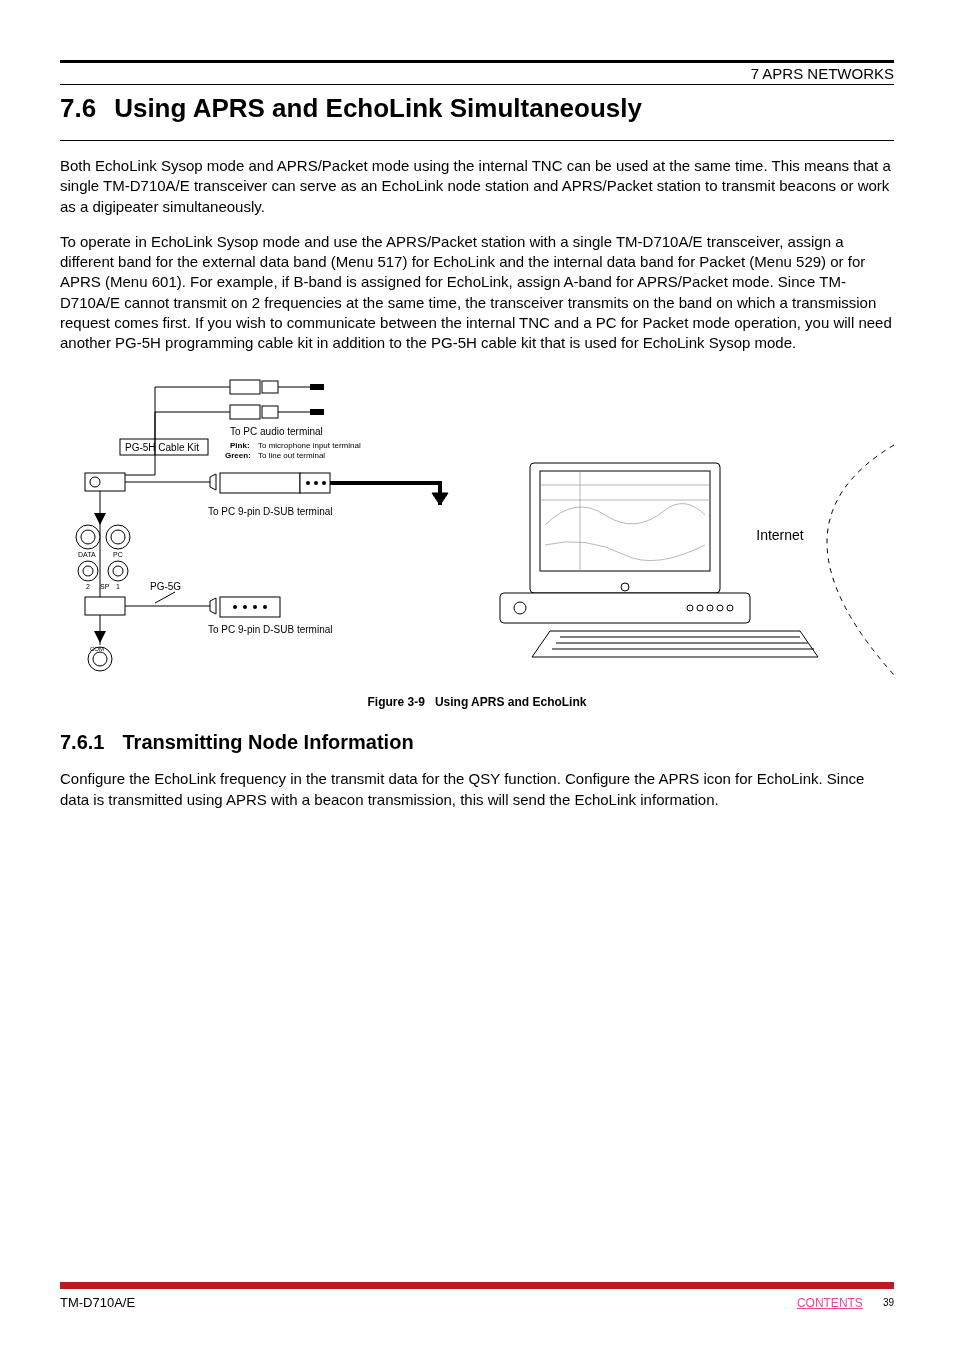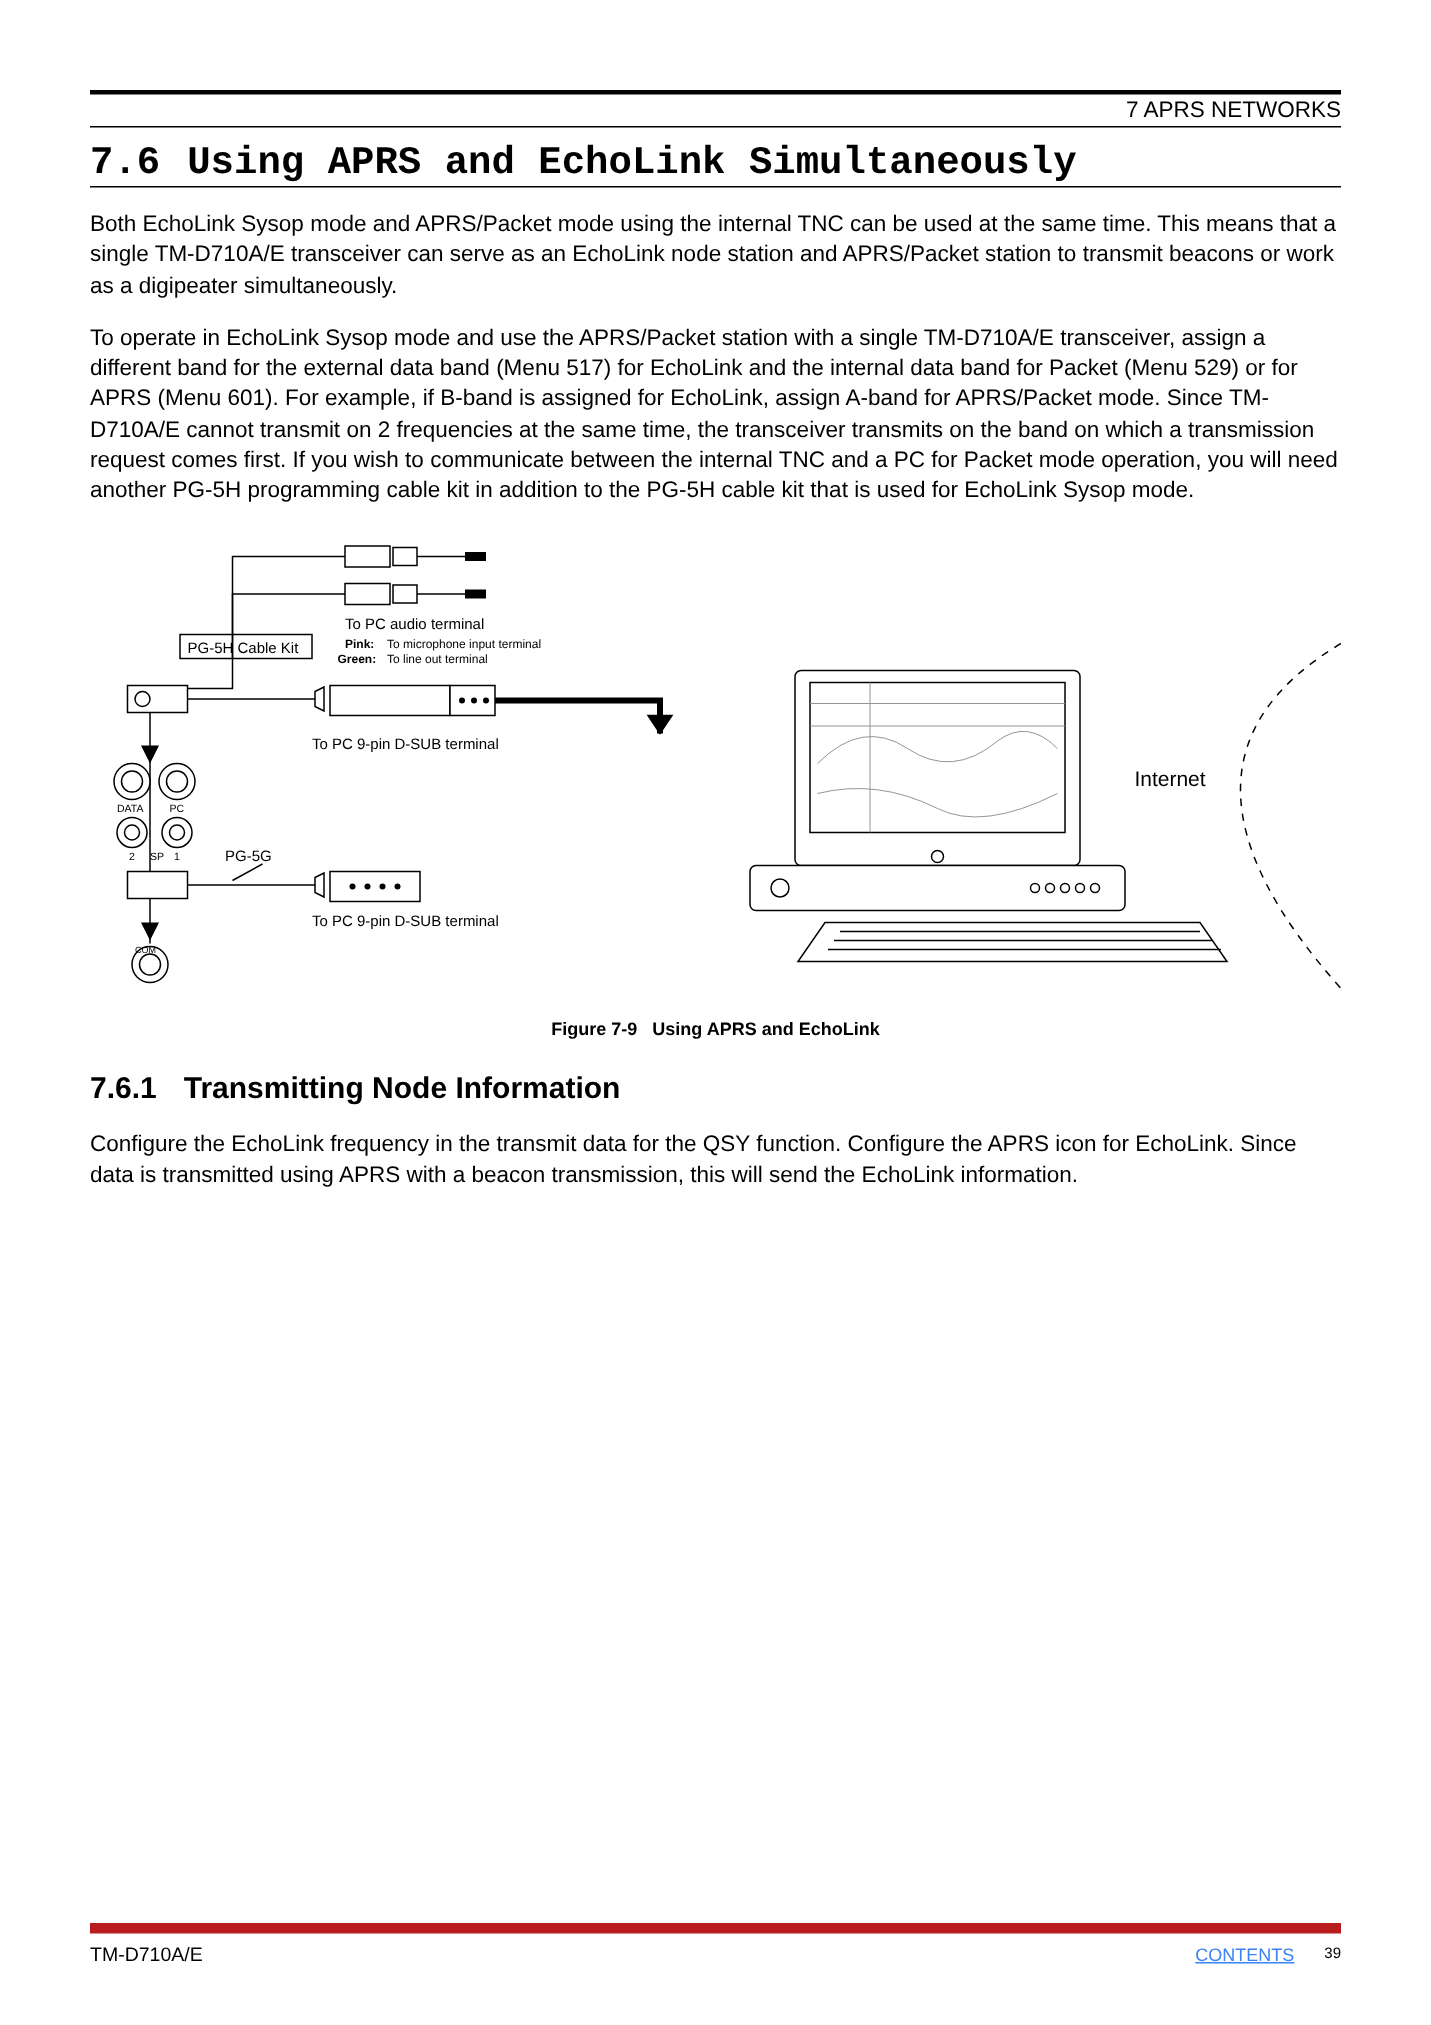--- a/index.html
+++ b/index.html
@@ -19,23 +19,22 @@
   .header-line {
     border-top: 3px solid #000;
     border-bottom: 1px solid #000;
     padding: 2px 0;
     text-align: right;
     font-size: 15px;
     margin-bottom: 8px;
   }
   .title-line {
     border-bottom: 1px solid #000;
-    padding-bottom: 1px;
+    padding-bottom: 16px;
     margin-bottom: 14px;
-    font-family: Liberation Mono, monospace;
   }
   h1.section-title {
     font-size: 26px;
     font-weight: bold;
     margin: 0;
     display: flex;
     gap: 18px;
   }
   .body-text {
     font-size: 15px;
@@ -76,21 +75,21 @@
     display: flex;
     justify-content: space-between;
     align-items: center;
   }
   .footer .right {
     display: flex;
     gap: 20px;
     align-items: center;
   }
   .contents-link {
-    color: #3b82f6;
+    color: #ec4899;
     font-size: 12px;
   }
   .page-num {
     font-size: 10px;
   }
 </style>
 </head>
 <body>
 
 <div class="page">
@@ -237,21 +236,21 @@
         </g>
       </g>
 
       <g stroke="#000" fill="none" stroke-dasharray="5 5">
         <path d="M834 70 Q700 150 834 300"></path>
       </g>
       <text x="720" y="165" font-size="14" text-anchor="middle">Internet</text>
     </svg>
 
     <div class="figure-caption">
-      <span>Figure 7-9</span>&nbsp;&nbsp;&nbsp;<span>Using APRS and EchoLink</span>
+      <span>Figure 3-9</span>&nbsp;&nbsp;&nbsp;<span>Using APRS and EchoLink</span>
     </div>
   </div>
 
   <h2 class="subsection-title">
     <span>7.6.1</span>
     <span>Transmitting Node Information</span>
   </h2>
 
   <p class="body-text">Configure the EchoLink frequency in the transmit data for the QSY function.  Configure the APRS icon for EchoLink.  Since data is transmitted using APRS with a beacon transmission, this will send the EchoLink information.</p>
 

